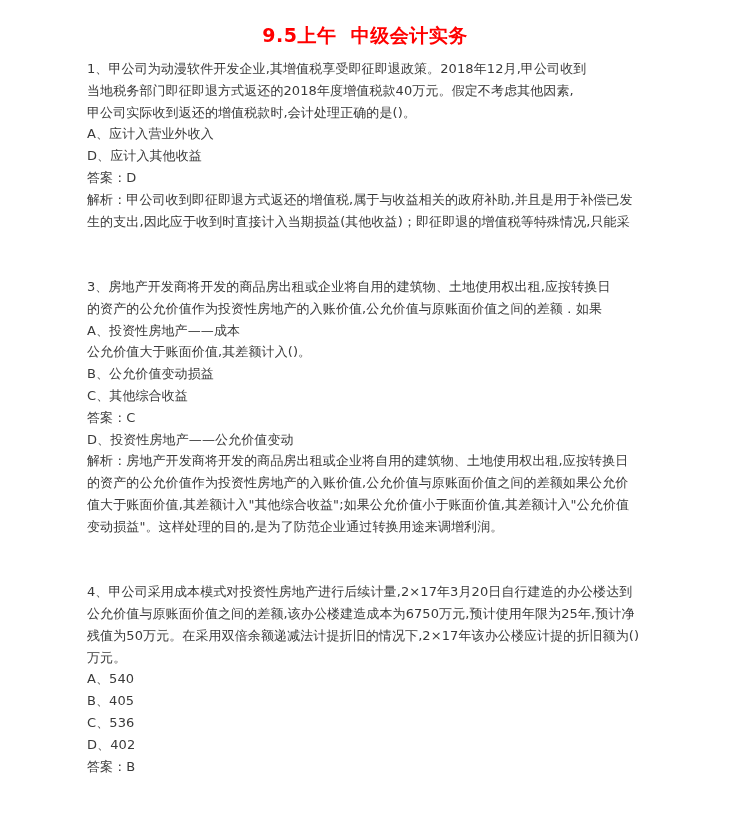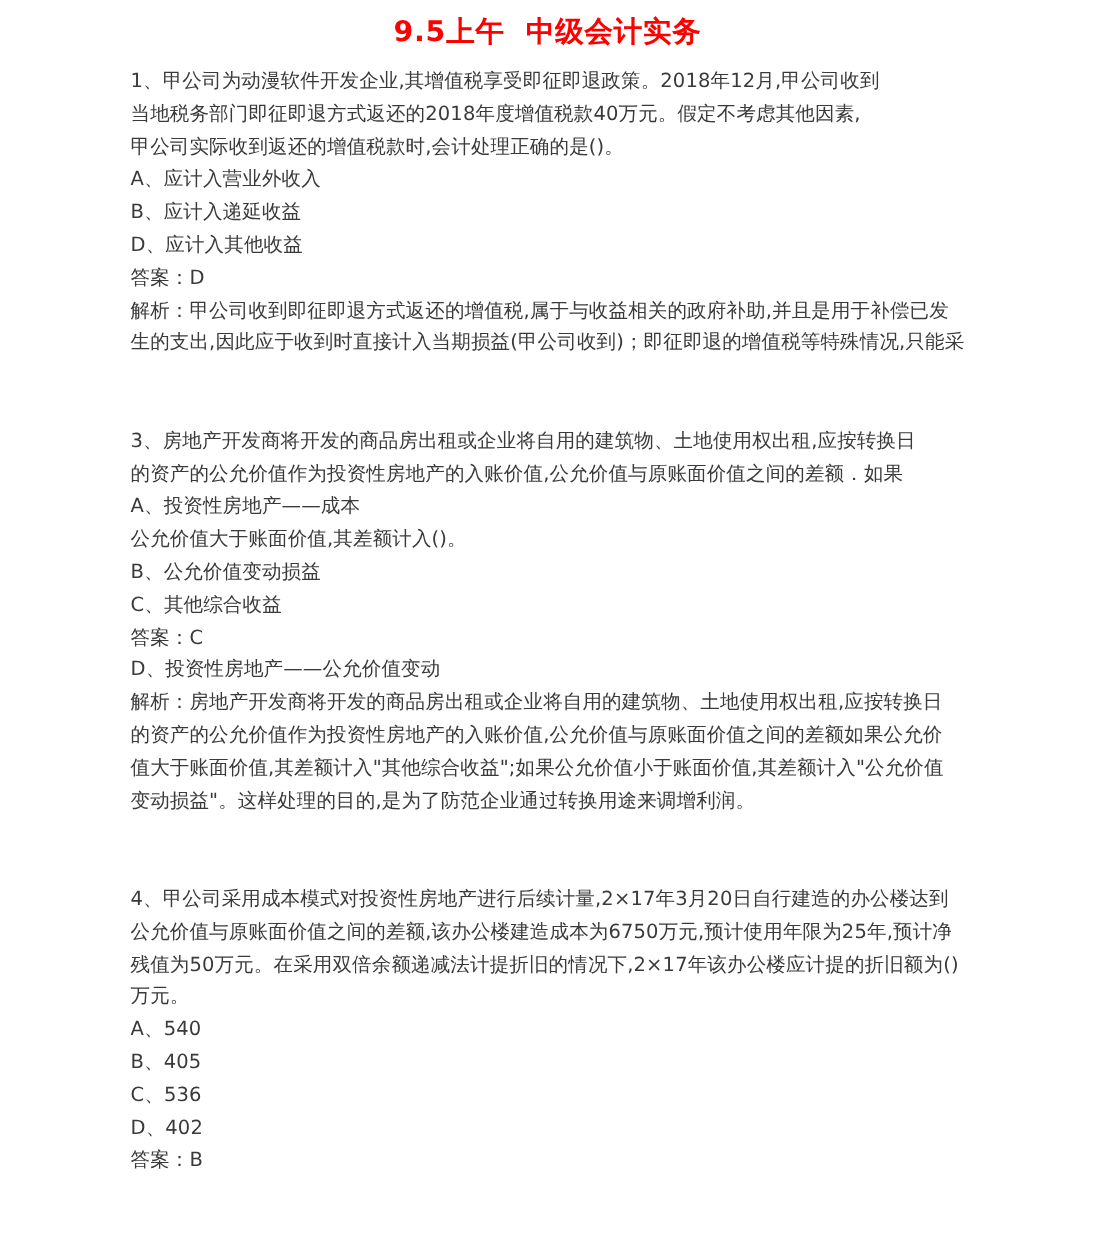--- a/index.html
+++ b/index.html
@@ -24,21 +24,21 @@
     background: #ffffff;
   }
   .doc-title {
     text-align: center;
     color: #ff0000;
     font-weight: bold;
     font-size: 19px;
     line-height: 22px;
     letter-spacing: 0.5px;
     margin: 0;
-    padding-top: 10px;
+    padding-top: 24px;
     padding-bottom: 0;
     white-space: pre;
   }
   .body-block {
     margin-top: 12px;
     padding-left: 87px;
     padding-right: 72px;
   }
   .qblock {
     margin: 0 0 0 0;
@@ -63,25 +63,24 @@
 
   <div class="doc-title">9.5上午  中级会计实务</div>
 
   <div class="body-block">
 
     <div class="qblock">
       <div class="line">1、甲公司为动漫软件开发企业,其增值税享受即征即退政策。2018年12月,甲公司收到</div>
       <div class="line">当地税务部门即征即退方式返还的2018年度增值税款40万元。假定不考虑其他因素,</div>
       <div class="line">甲公司实际收到返还的增值税款时,会计处理正确的是()。</div>
       <div class="line">A、应计入营业外收入</div>
-      <div class="line">B、应计入递延收益</div>
       <div class="line">D、应计入其他收益</div>
       <div class="line">答案：D</div>
       <div class="line">解析：甲公司收到即征即退方式返还的增值税,属于与收益相关的政府补助,并且是用于补偿已发</div>
-      <div class="line">生的支出,因此应于收到时直接计入当期损益(甲公司收到)；即征即退的增值税等特殊情况,只能采</div>
+      <div class="line">生的支出,因此应于收到时直接计入当期损益(其他收益)；即征即退的增值税等特殊情况,只能采</div>
     </div>
 
     <div class="spacer-dbl"></div>
 
     <div class="qblock">
       <div class="line">3、房地产开发商将开发的商品房出租或企业将自用的建筑物、土地使用权出租,应按转换日</div>
       <div class="line">的资产的公允价值作为投资性房地产的入账价值,公允价值与原账面价值之间的差额．如果</div>
       <div class="line">A、投资性房地产——成本</div>
       <div class="line">公允价值大于账面价值,其差额计入()。</div>
       <div class="line">B、公允价值变动损益</div>

